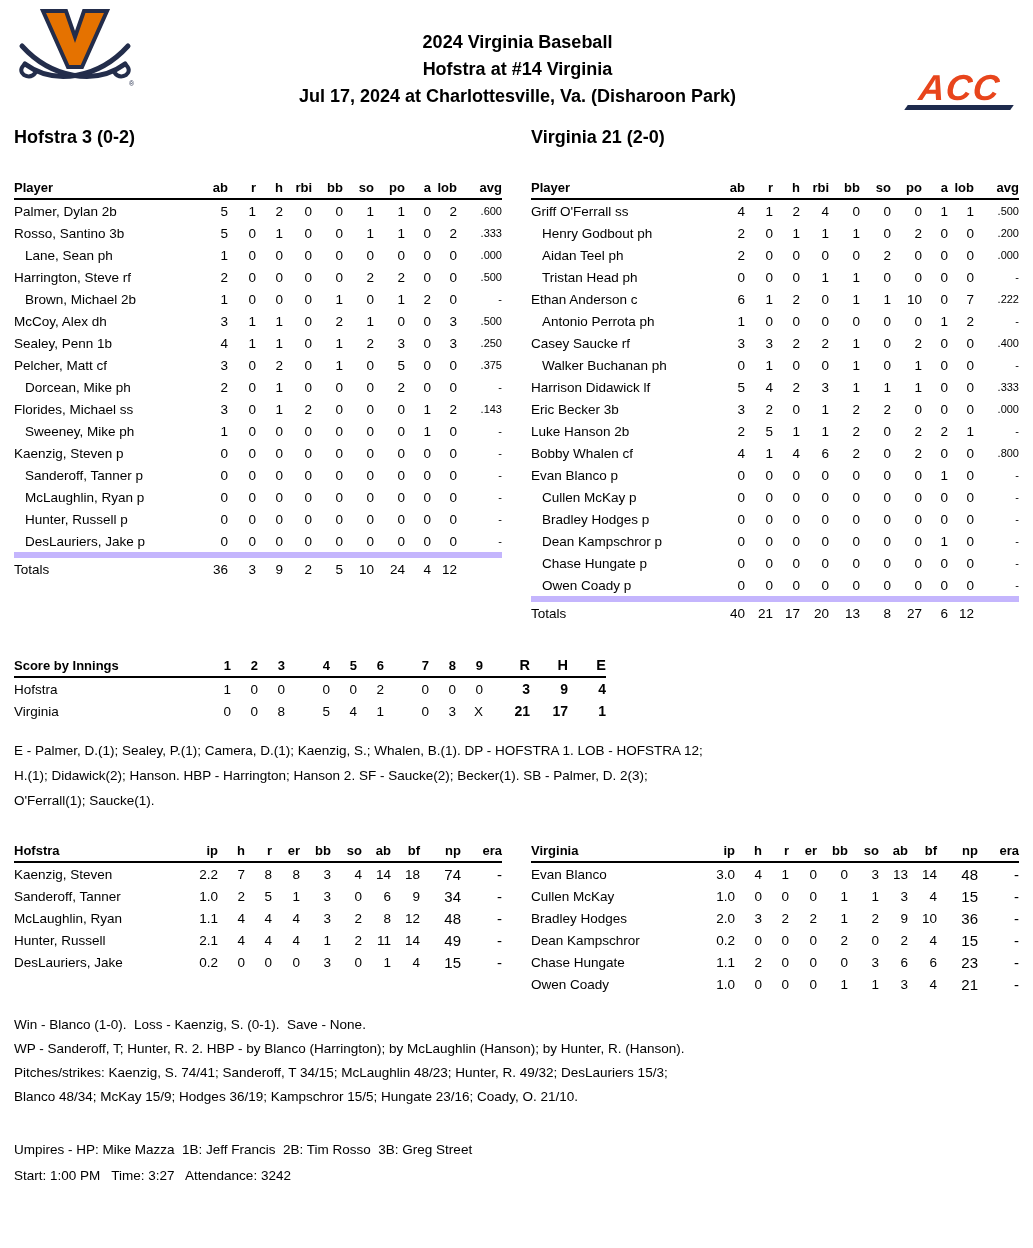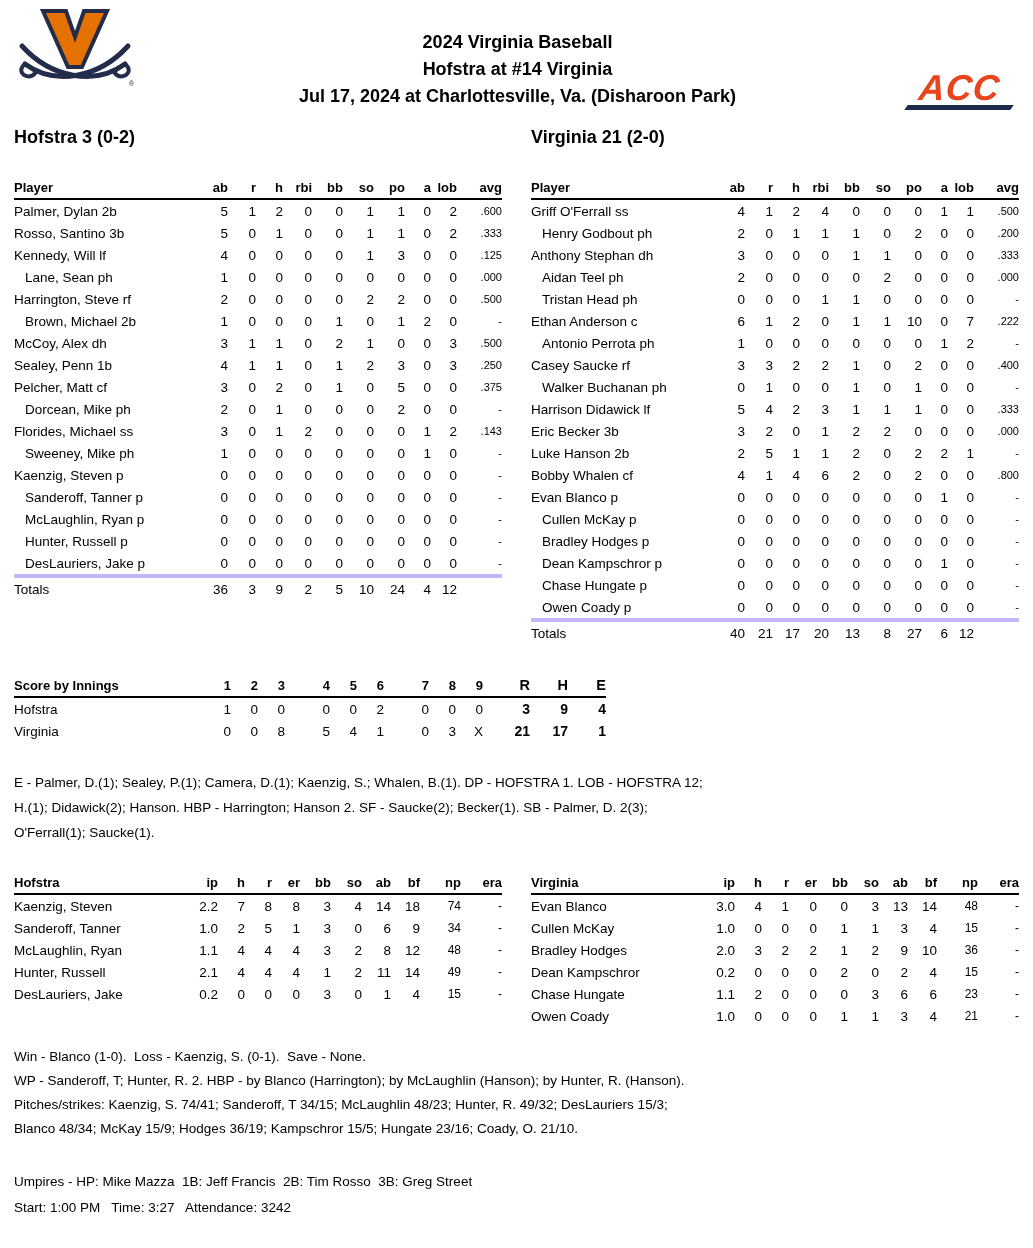--- a/index.html
+++ b/index.html
@@ -18,33 +18,33 @@
   .columns{display:grid;grid-template-columns:488px 488px;column-gap:29px;align-items:start;margin-top:16px;}
   h2.team-heading{font-size:18px;font-weight:bold;margin:0 0 28px 0;line-height:22px;}
 
   table{border-collapse:collapse;table-layout:fixed;width:488px;}
   th,td{padding:0;height:22px;vertical-align:middle;white-space:nowrap;font-size:13.5px;}
   thead th{font-size:13px;font-weight:bold;text-align:right;border-bottom:2px solid #000;}
   thead th.pcol{text-align:left;margin-top:24px;}
   td{text-align:right;}
   td.pcol{text-align:left;}
   td.indent{padding-left:11px;}
-  tr.totals td{border-top:4px solid #c4b5fd;}
+  tr.totals td{border-top:6px solid #c4b5fd;}
 
   .bat tbody td:last-child{font-size:11px;}
-  .pitch tbody td:nth-last-child(-n+2){font-size:12px;}
+  .pitch tbody td:nth-last-child(-n+2){font-size:15px;}
 
   
   .innings-wrap{margin-top:30px;}
   table.innings{width:566px;}
   .innings thead th:nth-last-child(-n+3){font-size:14.5px;}
   .innings tbody td:nth-last-child(-n+3){font-weight:bold;font-size:14px;}
 
   
-  .notes{margin-top:28px;}
+  .notes{margin-top:16px;}
   .note-line{font-size:13.5px;line-height:25px;white-space:pre-wrap;}
   .pitch-notes .note-line{line-height:24px;}
   .footer .note-line{line-height:26px;}
   .pitch-columns{margin-top:26px;}
   .pitch-notes{margin-top:18px;}
   .footer{margin-top:28px;}
 </style>
 </head>
 <body>
 
@@ -125,33 +125,20 @@
               <td>1</td>
               <td>0</td>
               <td>0</td>
               <td>1</td>
               <td>1</td>
               <td>0</td>
               <td>2</td>
               <td>.333</td>
             </tr>
             <tr>
-              <td class="pcol">Kennedy, Will lf</td>
-              <td>4</td>
-              <td>0</td>
-              <td>0</td>
-              <td>0</td>
-              <td>0</td>
-              <td>1</td>
-              <td>3</td>
-              <td>0</td>
-              <td>0</td>
-              <td>.125</td>
-            </tr>
-            <tr>
               <td class="pcol indent">Lane, Sean ph</td>
               <td>1</td>
               <td>0</td>
               <td>0</td>
               <td>0</td>
               <td>0</td>
               <td>0</td>
               <td>0</td>
               <td>0</td>
               <td>0</td>
@@ -392,33 +379,20 @@
               <td>2</td>
               <td>0</td>
               <td>1</td>
               <td>1</td>
               <td>1</td>
               <td>0</td>
               <td>2</td>
               <td>0</td>
               <td>0</td>
               <td>.200</td>
-            </tr>
-            <tr>
-              <td class="pcol">Anthony Stephan dh</td>
-              <td>3</td>
-              <td>0</td>
-              <td>0</td>
-              <td>0</td>
-              <td>1</td>
-              <td>1</td>
-              <td>0</td>
-              <td>0</td>
-              <td>0</td>
-              <td>.333</td>
             </tr>
             <tr>
               <td class="pcol indent">Aidan Teel ph</td>
               <td>2</td>
               <td>0</td>
               <td>0</td>
               <td>0</td>
               <td>0</td>
               <td>2</td>
               <td>0</td>

